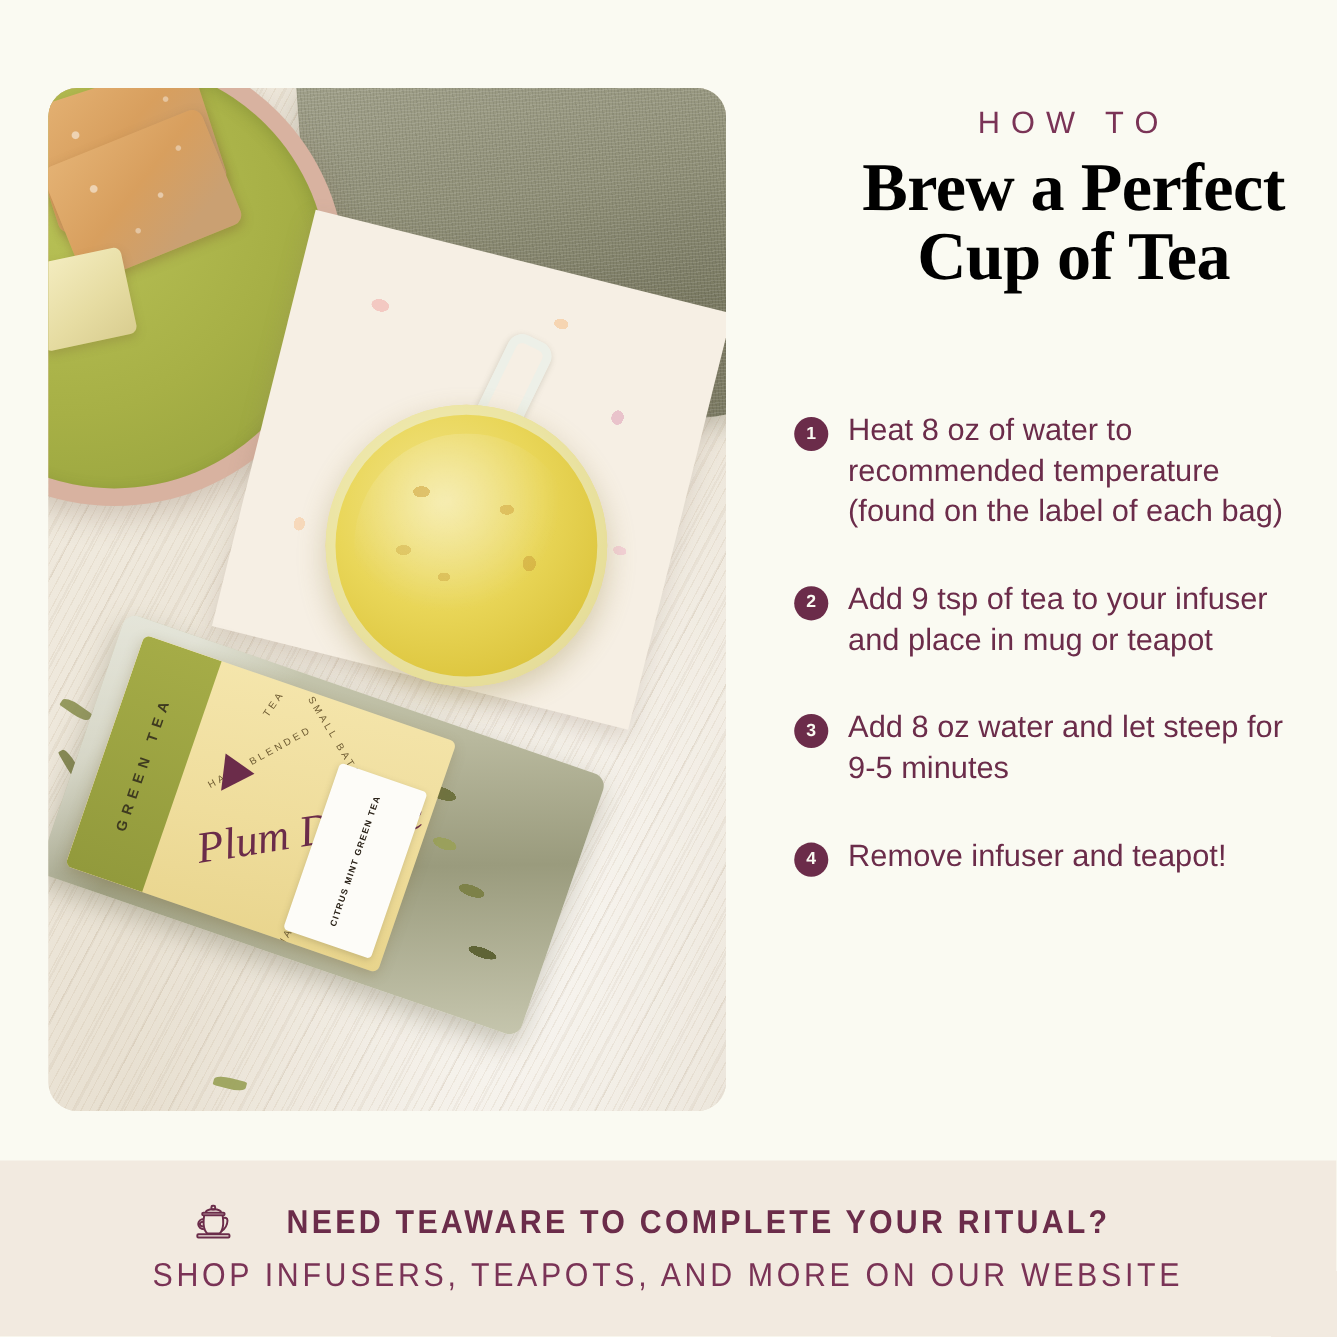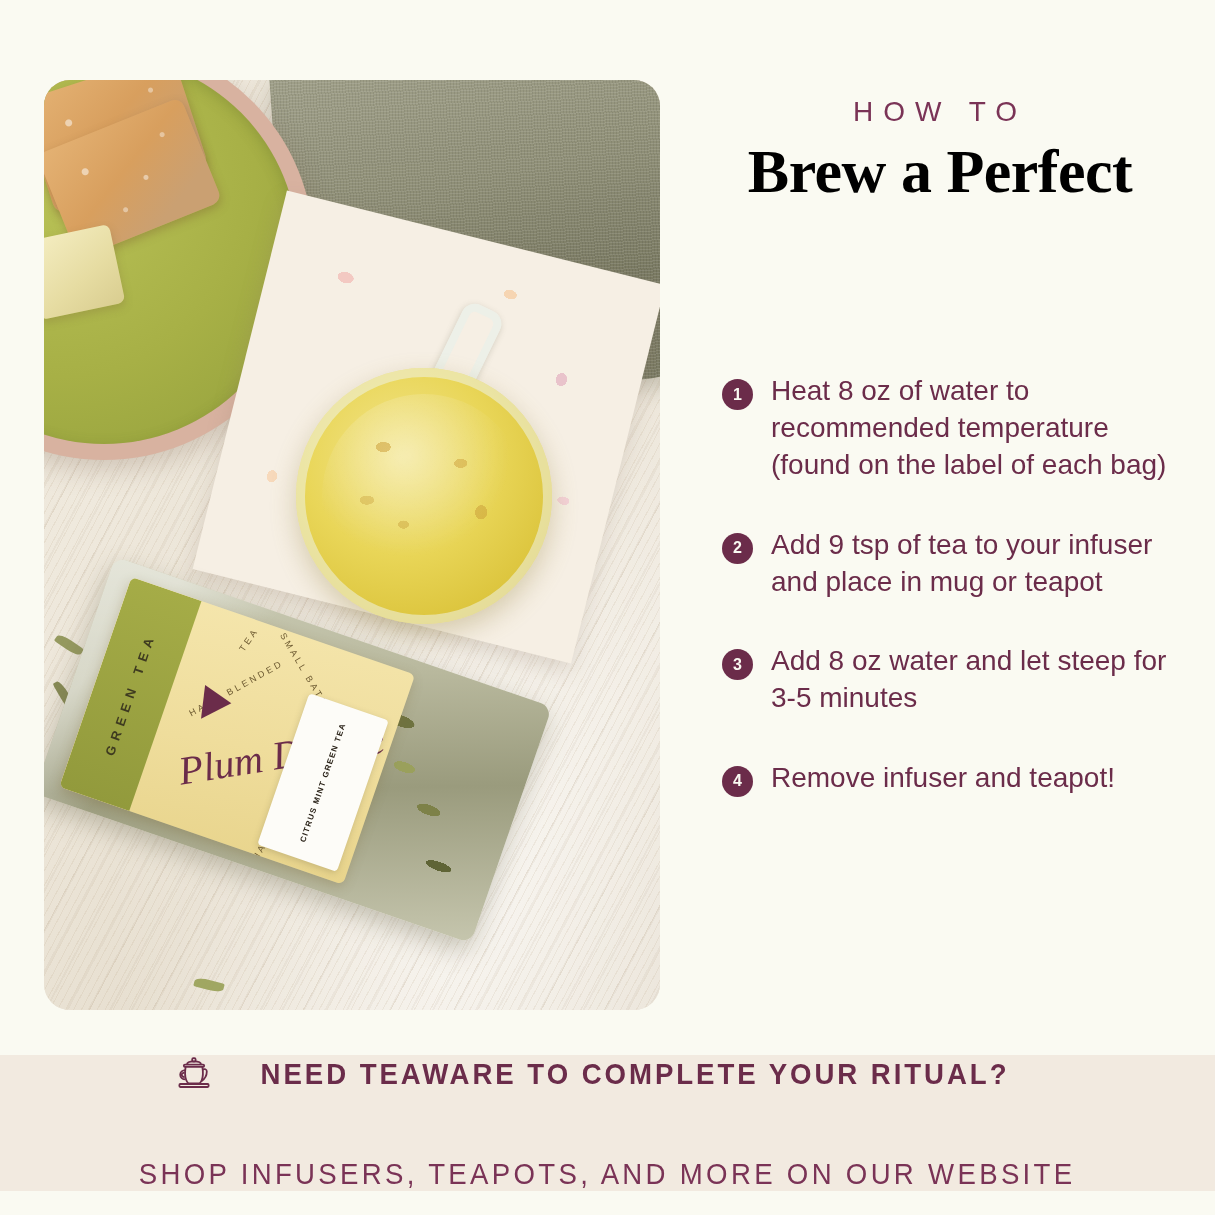--- a/index.html
+++ b/index.html
@@ -180,21 +180,21 @@
     position:absolute;left:206px;top:52px;width:84px;height:160px;border-radius:4px;
     background:#fdfcf8;box-shadow:0 2px 6px rgba(100,90,60,0.25);overflow:hidden;
   }
   .wl-t{
     position:absolute;top:50%;left:50%;transform:translate(-50%,-50%) rotate(-90deg);
     white-space:nowrap;
   }
   .wl-title{font-size:8px;font-weight:bold;letter-spacing:1.2px;color:#2a2218;}
 
   
-  .content{position:absolute;left:700px;top:96px;width:480px;}
+  .content{position:absolute;left:736px;top:96px;width:480px;}
   .eyebrow{
     text-align:center;font-size:28px;letter-spacing:10px;color:#7a3356;
     font-weight:300;margin:0 0 8px 0;
   }
   .headline{
     text-align:center;font-family:"Liberation Serif", serif;font-weight:bold;
     font-size:62px;line-height:1.02;color:#000000;margin:12px;letter-spacing:-0.5px;
   }
   .steps{position:absolute;left:722px;top:372px;width:460px;}
   .step{display:flex;align-items:flex-start;margin-bottom:42px;}
@@ -204,23 +204,23 @@
     font-size:16px;font-weight:bold;
     display:flex;align-items:center;justify-content:center;
     margin-top:7px;
   }
   .step-text{
     margin-left:18px;font-size:28px;line-height:1.33;color:#6b2c4a;font-weight:400;
   }
 
   
   .footer{
-    position:absolute;left:0;top:1055px;width:1215px;height:136px;
+    position:absolute;left:0;top:1055px;width:1215px;height:160px;
     background:#F2EAE0;
-    display:flex;flex-direction:column;align-items:center;justify-content:space-between;
+    display:flex;flex-direction:column;align-items:center;justify-content:center;
   }
   .f-row{display:flex;align-items:center;justify-content:center;gap:14px;}
   .teapot-icon{display:block;}
   .f-line1{
     font-size:30px;font-weight:bold;letter-spacing:3.2px;color:#6b2c4a;
     transform:scaleX(0.92);transform-origin:center;white-space:nowrap;
   }
   .f-line2{
     font-size:30px;font-weight:400;letter-spacing:3.6px;color:#7a3356;
     transform:scaleX(0.92);transform-origin:center;white-space:nowrap;margin-top:12px;
@@ -270,35 +270,36 @@
           </div>
         </div>
       </div>
     </div>
   </div>
 
   <div class="content">
     <p class="eyebrow">HOW TO</p>
     <h1 class="headline">
       <span>Brew a Perfect</span><br>
+      <span>Cup of Tea</span>
     </h1>
   </div>
 
   <div class="steps">
     <div class="step">
       <div class="badge">1</div>
       <div class="step-text">Heat 8 oz of water to recommended temperature (found on the label of each bag)</div>
     </div>
     <div class="step">
       <div class="badge">2</div>
       <div class="step-text">Add 9 tsp of tea to your infuser and place in mug or teapot</div>
     </div>
     <div class="step">
       <div class="badge">3</div>
-      <div class="step-text">Add 8 oz water and let steep for 3-5 minutes</div>
+      <div class="step-text">Add 8 oz water and let steep for 9-5 minutes</div>
     </div>
     <div class="step">
       <div class="badge">4</div>
       <div class="step-text">Remove infuser and teapot!</div>
     </div>
   </div>
 
   <div class="footer">
     <div class="f-row">
       <svg class="teapot-icon" width="40" height="38" viewBox="0 0 40 38">

